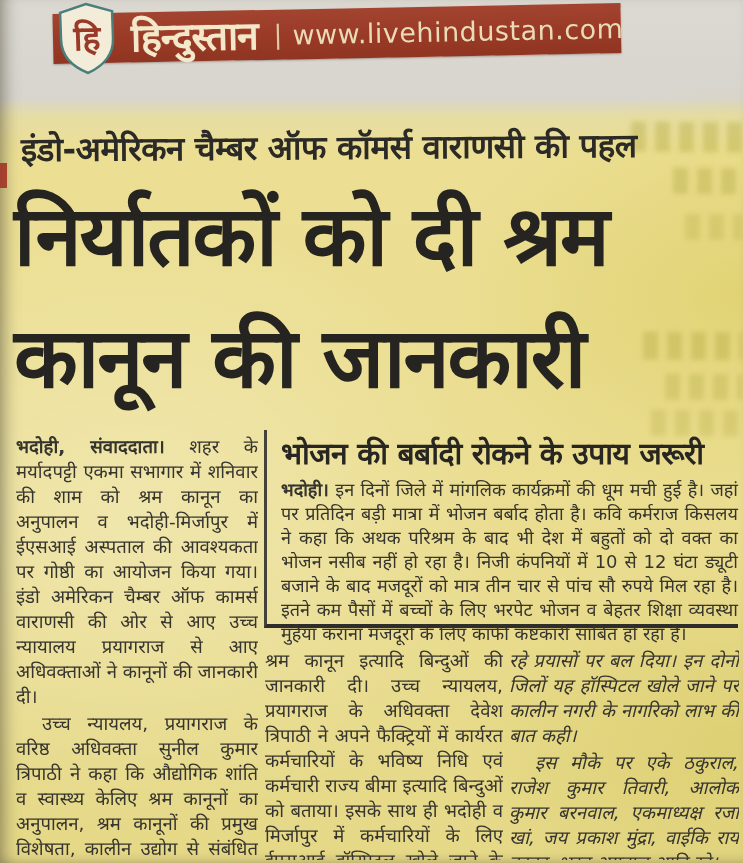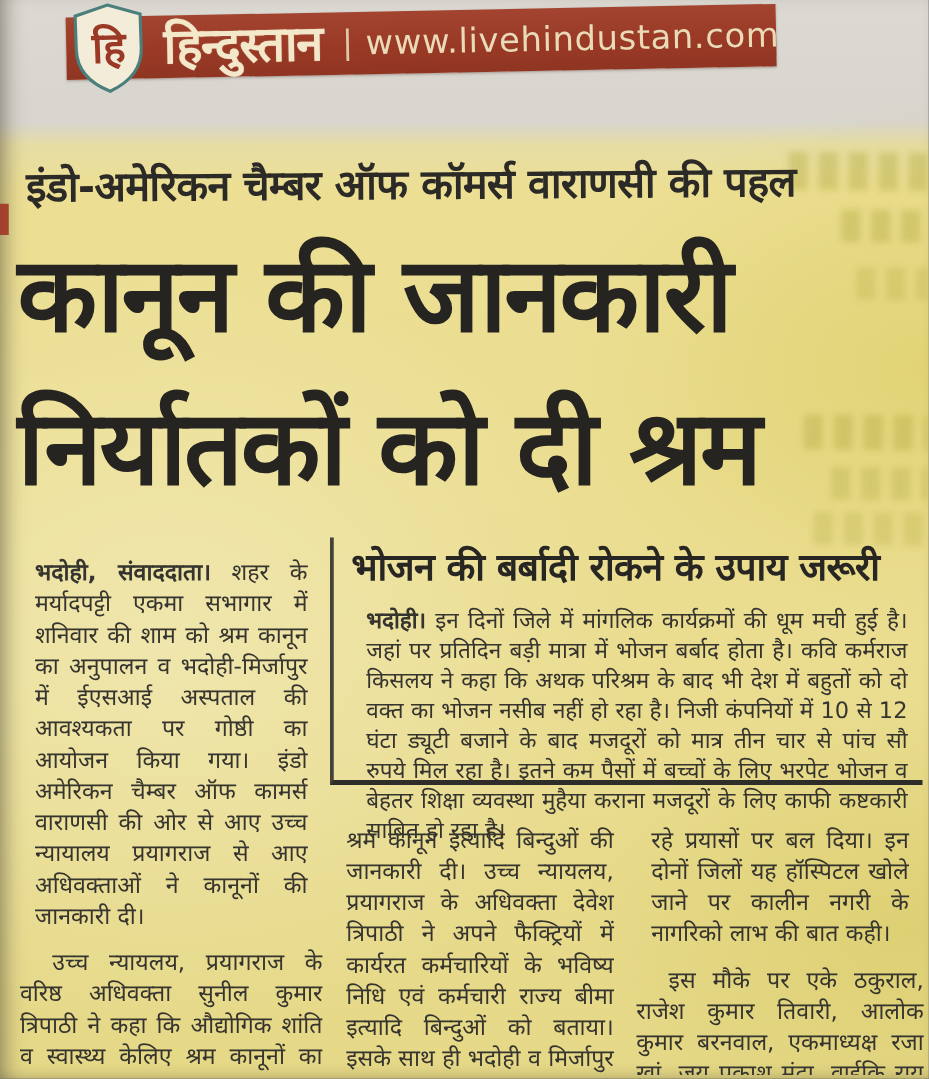--- a/index.html
+++ b/index.html
@@ -52,36 +52,36 @@
     position:absolute;left:14px;top:176px;width:700px;
     font-size:83px;line-height:1.47;font-weight:800;color:#262420;
     letter-spacing:-2px;
   }
   .headline div{white-space:nowrap;}
 
   
   .bodytext{font-size:18.5px;line-height:25px;text-align:justify;color:#36342e;}
   .dateline{font-weight:700;}
   .indent{text-indent:1.4em;margin:0;}
-  p{margin:12px;}
+  p{margin:0;}
 
   .col-left{position:absolute;left:16px;top:434px;width:242px;height:425px;overflow:hidden;}
   .col-left p + p{margin-top:2px;}
 
   .boxstory{
     position:absolute;left:264px;top:430px;width:474px;height:198px;
     border-left:3px solid #45423b;border-bottom:4px solid #2f2d29;
     padding:2px 0 8px 14px;box-sizing:border-box;
   }
   .box-heading{font-size:30px;font-weight:800;color:#282622;letter-spacing:-.5px;
                white-space:nowrap;margin:0 0 5px 0;}
   .box-body{font-size:18px;line-height:24px;text-align:justify;color:#36342e;}
 
   .col-mid{position:absolute;left:265px;top:648px;width:238px;height:212px;overflow:hidden;}
-  .col-right{position:absolute;left:509px;top:648px;width:230px;height:212px;overflow:hidden;}
+  .col-right{position:absolute;left:509px;top:648px;width:230px;height:212px;overflow:hidden;font-style:italic;}
   .col-right p + p{margin-top:2px;}
 </style>
 </head>
 <body>
 
 <div class="page">
 
   <div class="masthead">
     <div class="banner">
       <span class="brand">हिन्दुस्तान</span>
@@ -97,22 +97,22 @@
   <div class="edge-mark"></div>
   <div class="ghost g1"></div>
   <div class="ghost g2"></div>
   <div class="ghost g3"></div>
   <div class="ghost g4"></div>
   <div class="ghost g5"></div>
   <div class="ghost g6"></div>
 
   <div class="kicker">इंडो-अमेरिकन चैम्बर ऑफ कॉमर्स वाराणसी की पहल</div>
   <div class="headline">
+    <div>निर्यातकों को दी श्रम</div>
     <div>कानून की जानकारी</div>
-    <div>निर्यातकों को दी श्रम</div>
   </div>
 
   <div class="col-left bodytext">
     <p><span class="dateline">भदोही, संवाददाता।</span><span> शहर के मर्यादपट्टी एकमा सभागार में शनिवार की शाम को श्रम कानून का अनुपालन व भदोही-मिर्जापुर में ईएसआई अस्पताल की आवश्यकता पर गोष्ठी का आयोजन किया गया। इंडो अमेरिकन चैम्बर ऑफ कामर्स वाराणसी की ओर से आए उच्च न्यायालय प्रयागराज से आए अधिवक्ताओं ने कानूनों की जानकारी दी।</span></p>
     <p class="indent">उच्च न्यायलय, प्रयागराज के वरिष्ठ अधिवक्ता सुनील कुमार त्रिपाठी ने कहा कि औद्योगिक शांति व स्वास्थ्य केलिए श्रम कानूनों का अनुपालन, श्रम कानूनों की प्रमुख विशेषता, कालीन उद्योग से संबंधित मुद्दे, फैक्ट्रियां अधिनियम, वित्तीय दायित्व उठाने वाले</p>
   </div>
 
   <div class="boxstory">
     <p class="box-heading">भोजन की बर्बादी रोकने के उपाय जरूरी</p>
     <p class="box-body"><span class="dateline">भदोही।</span><span> इन दिनों जिले में मांगलिक कार्यक्रमों की धूम मची हुई है। जहां पर प्रतिदिन बड़ी मात्रा में भोजन बर्बाद होता है। कवि कर्मराज किसलय ने कहा कि अथक परिश्रम के बाद भी देश में बहुतों को दो वक्त का भोजन नसीब नहीं हो रहा है। निजी कंपनियों में 10 से 12 घंटा ड्यूटी बजाने के बाद मजदूरों को मात्र तीन चार से पांच सौ रुपये मिल रहा है। इतने कम पैसों में बच्चों के लिए भरपेट भोजन व बेहतर शिक्षा व्यवस्था मुहैया कराना मजदूरों के लिए काफी कष्टकारी साबित हो रहा है।</span></p>

